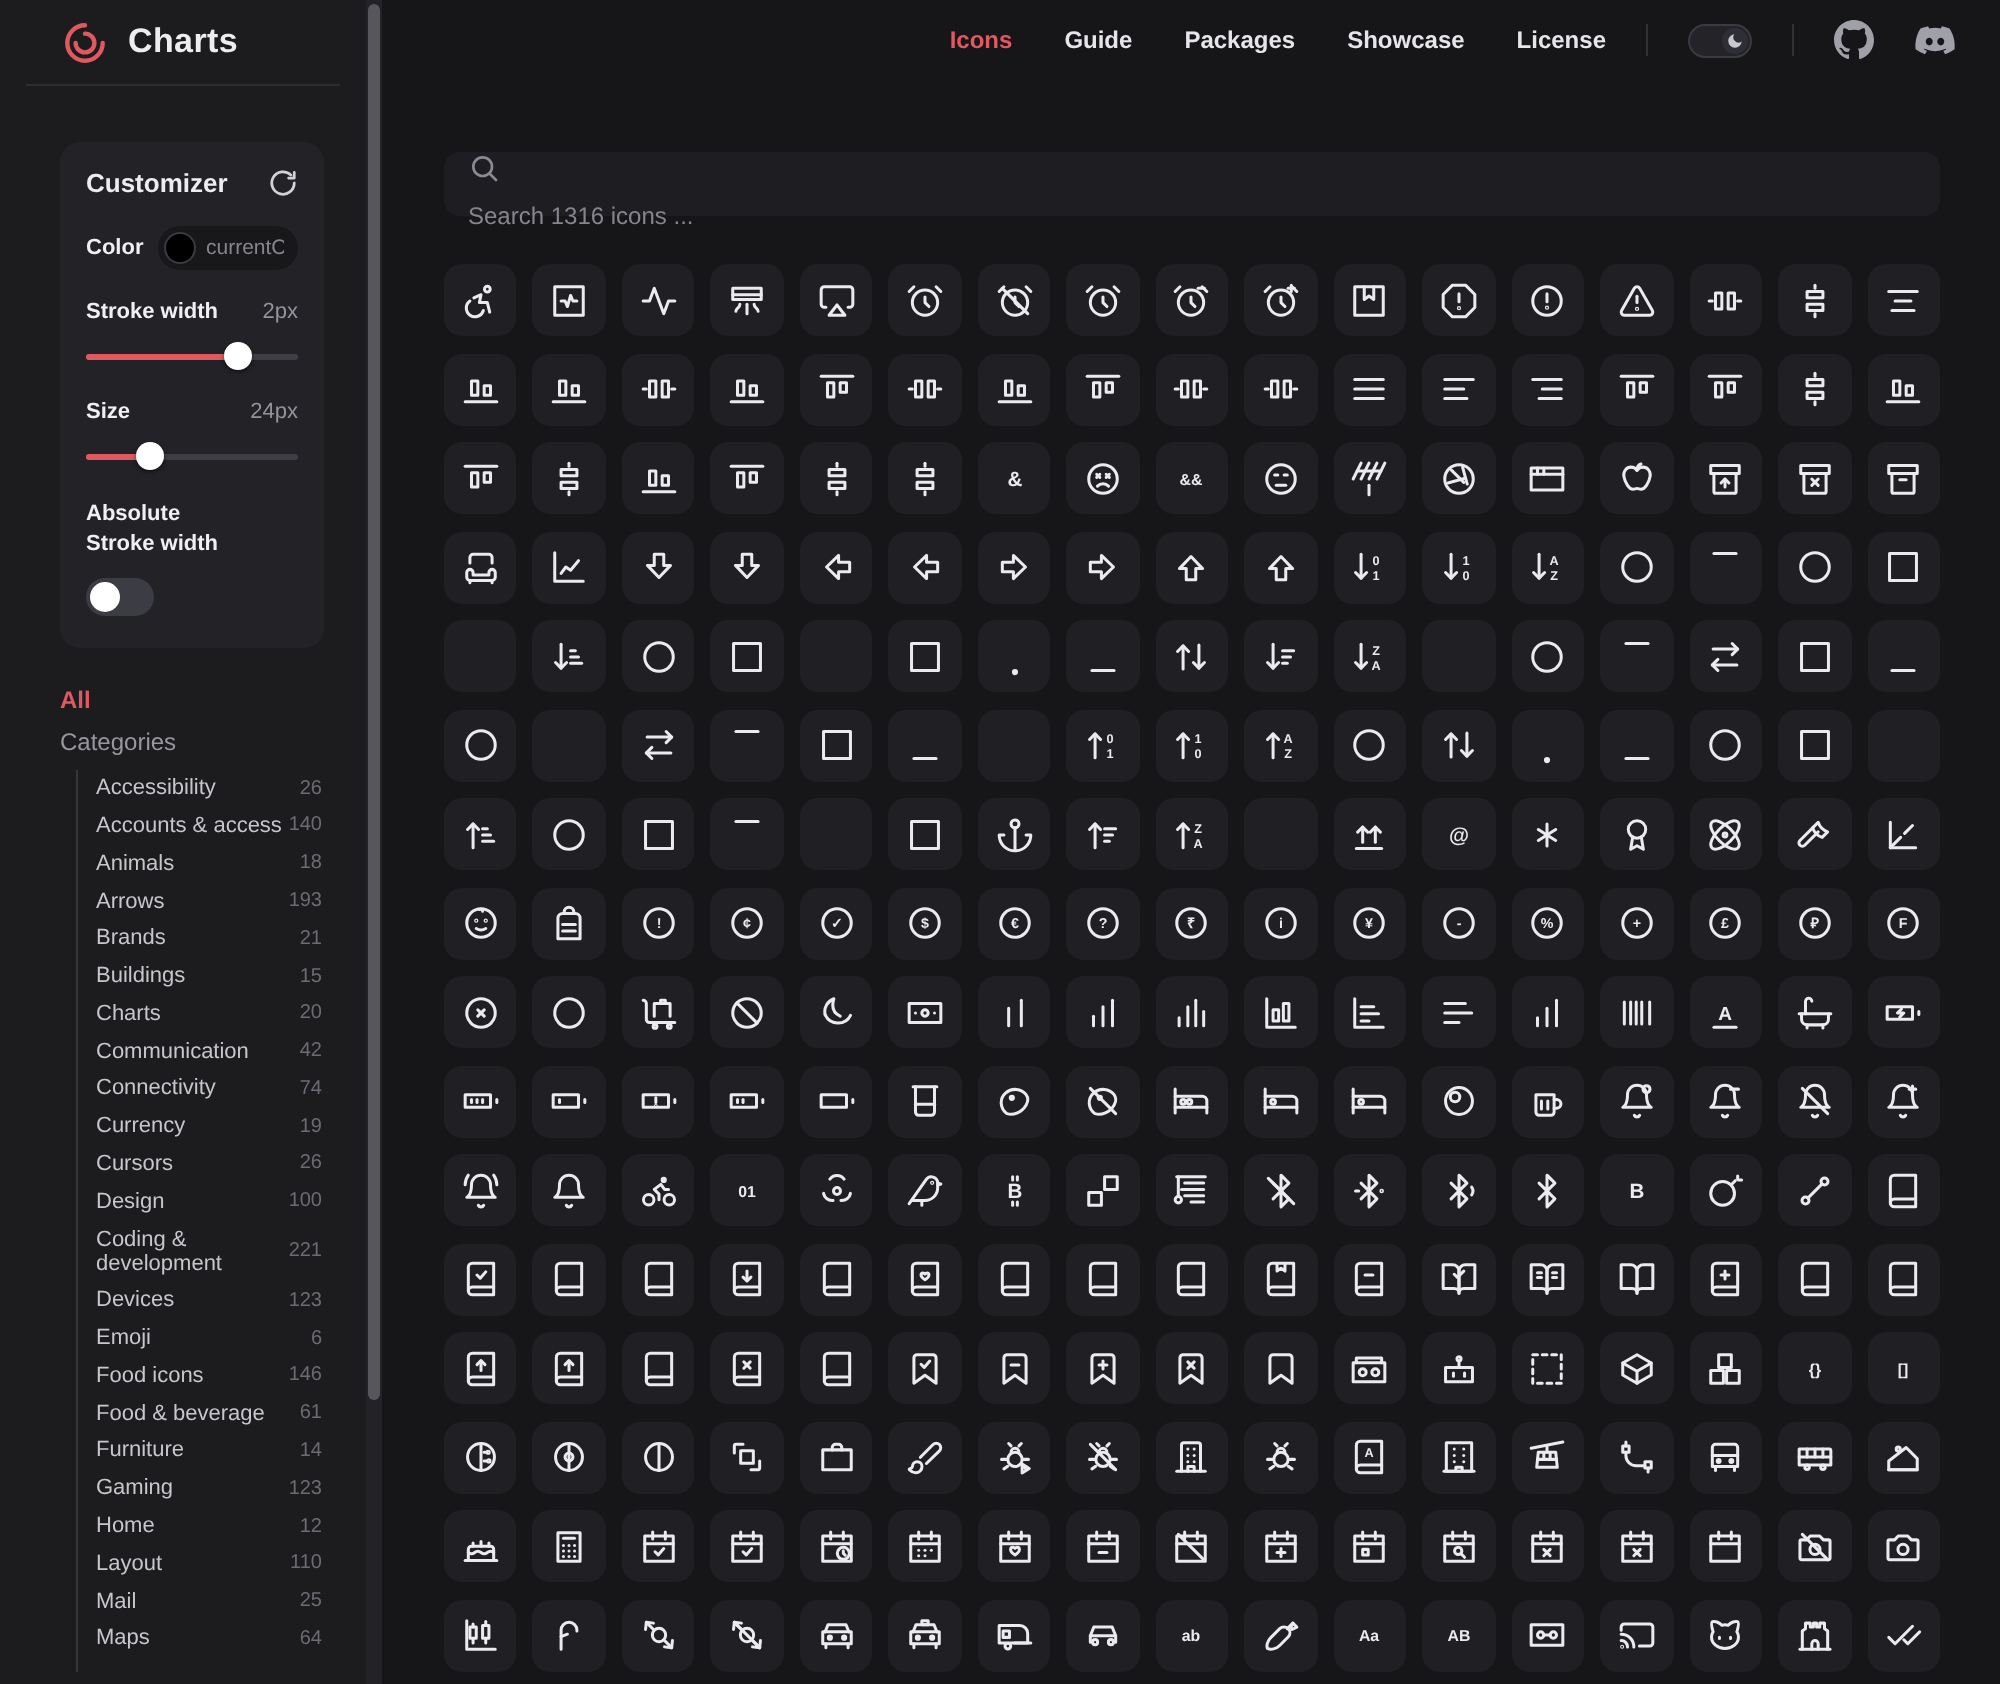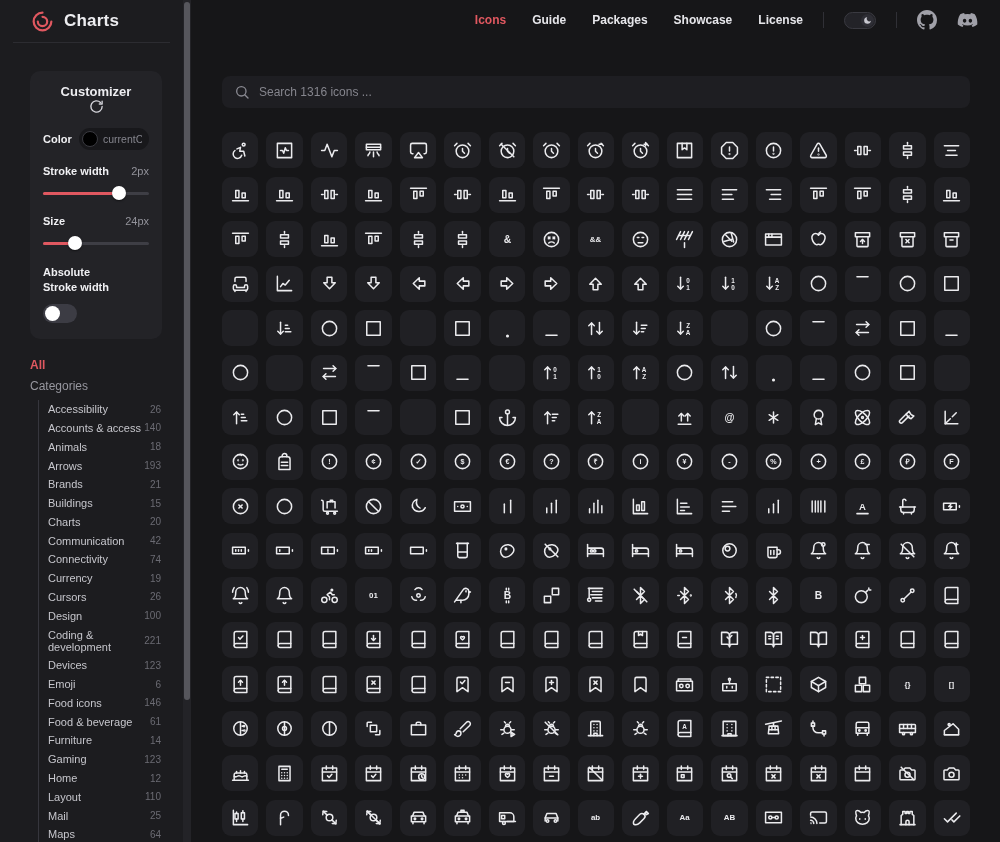--- a/index.html
+++ b/index.html
@@ -10,21 +10,21 @@
   *{margin:0;padding:0;box-sizing:border-box;}
   html,body{width:1000px;height:842px;overflow:hidden;}
   body{background:var(--bg);font-family:"Liberation Sans",sans-serif;color:var(--text);position:relative;}
   .app{position:absolute;inset:0;}
 
   
   .sidebar{position:absolute;left:0;top:0;width:183px;height:842px;background:var(--sidebar);}
   .logo-row{height:43px;margin:0 13px;border-bottom:1px solid var(--border);display:flex;align-items:center;gap:9px;padding-left:17px;cursor:pointer;}
   .logo-text{font-size:17px;font-weight:bold;letter-spacing:.2px;}
   .customizer{margin:28px 21px 0 30px;background:var(--panel);border-radius:10px;padding:13px 13px 16px;}
-  .cust-head{display:flex;align-items:center;justify-content:space-between;flex-direction:column;}
+  .cust-head{display:flex;align-items:center;justify-content:space-between;}
   .cust-head h2{font-size:13px;font-weight:bold;}
   .reset{color:#d2d2d8;display:flex;cursor:pointer;}
   .color-row{margin-top:14px;display:flex;align-items:center;justify-content:space-between;}
   .lbl{font-size:11px;font-weight:bold;color:#f0f0f3;}
   .swatch-pill{display:flex;align-items:center;gap:5px;background:#18181b;border-radius:999px;padding:3px 7px 3px 3px;width:70px;cursor:pointer;}
   .swatch-dot{width:16px;height:16px;border-radius:50%;background:#000;border:1px solid #3a3a40;flex:none;}
   .swatch-val{font-size:10.5px;color:#85858d;white-space:nowrap;overflow:hidden;width:40px;}
   .slider-labels{margin-top:15px;display:flex;justify-content:space-between;align-items:baseline;}
   .slider-val{font-size:11px;color:#93939b;}
   .slider{margin-top:9px;position:relative;height:14px;cursor:pointer;}
@@ -48,21 +48,21 @@
   
   .main{position:absolute;left:191px;top:0;width:809px;height:842px;}
   .topnav{position:absolute;top:0;right:22px;height:40px;display:flex;align-items:center;gap:20px;}
   .nav-links{display:flex;align-items:center;gap:26px;}
   .nav-link{font-size:12px;font-weight:bold;color:#e6e6ea;cursor:pointer;}
   .nav-link.active{color:var(--accent);}
   .divider{width:1px;height:16px;background:#303036;}
   .theme-toggle{width:32px;height:17px;border-radius:999px;background:#232328;border:1px solid #3a3a41;position:relative;cursor:pointer;}
   .tknob{position:absolute;right:1px;top:1px;width:13px;height:13px;border-radius:50%;background:#2e2e35;display:flex;align-items:center;justify-content:center;}
   .soc{display:flex;color:#a0a0a8;cursor:pointer;}
-  .searchbar{position:absolute;left:31px;top:76px;width:748px;height:32px;background:var(--search);border-radius:8px;display:flex;align-items:center;gap:9px;padding:0 12px;}
+  .searchbar{position:absolute;left:31px;top:76px;width:748px;height:32px;background:var(--search);border-radius:8px;display:flex;gap:9px;padding:0 12px;flex-direction:column;}
   .searchbar svg{flex:none;color:#8a8a92;}
   .searchbar input{background:none;border:none;outline:none;color:#ddd;font-size:12px;width:100%;font-family:"Liberation Sans",sans-serif;}
   .searchbar input::placeholder{color:#85858d;}
   .grid{position:absolute;left:31px;top:132px;width:748px;display:grid;grid-template-columns:repeat(17,1fr);gap:8.5px 8px;}
   .cell{height:36px;background:var(--cell);border:none;border-radius:9px;display:flex;align-items:center;justify-content:center;color:#ebebee;cursor:pointer;padding:0;}
   .cell svg{display:block;}
 </style>
 </head>
 <body>
 

